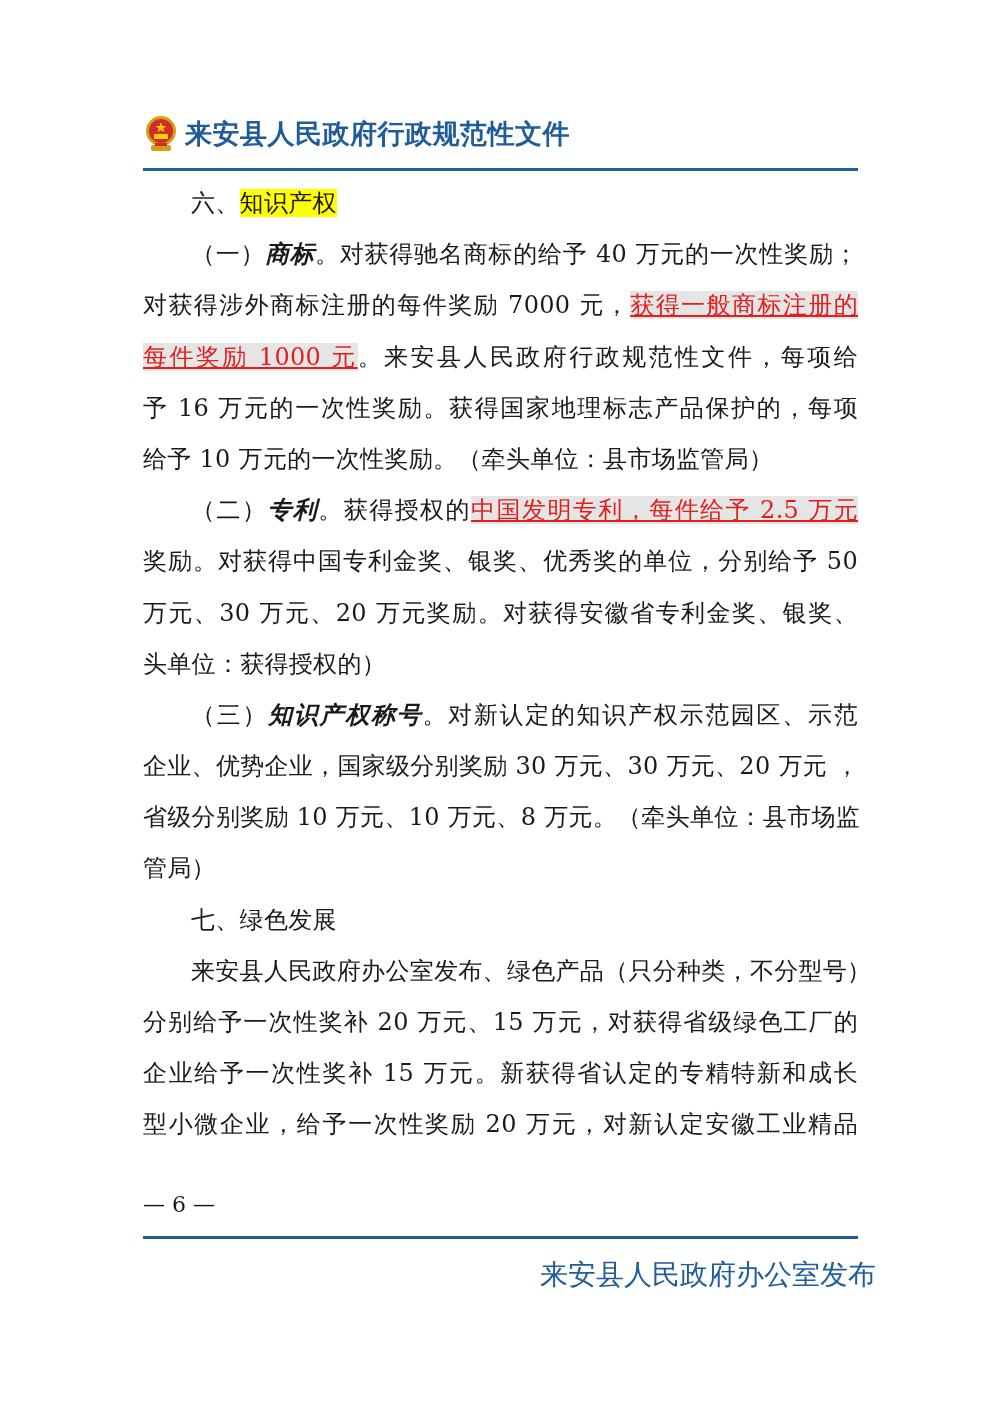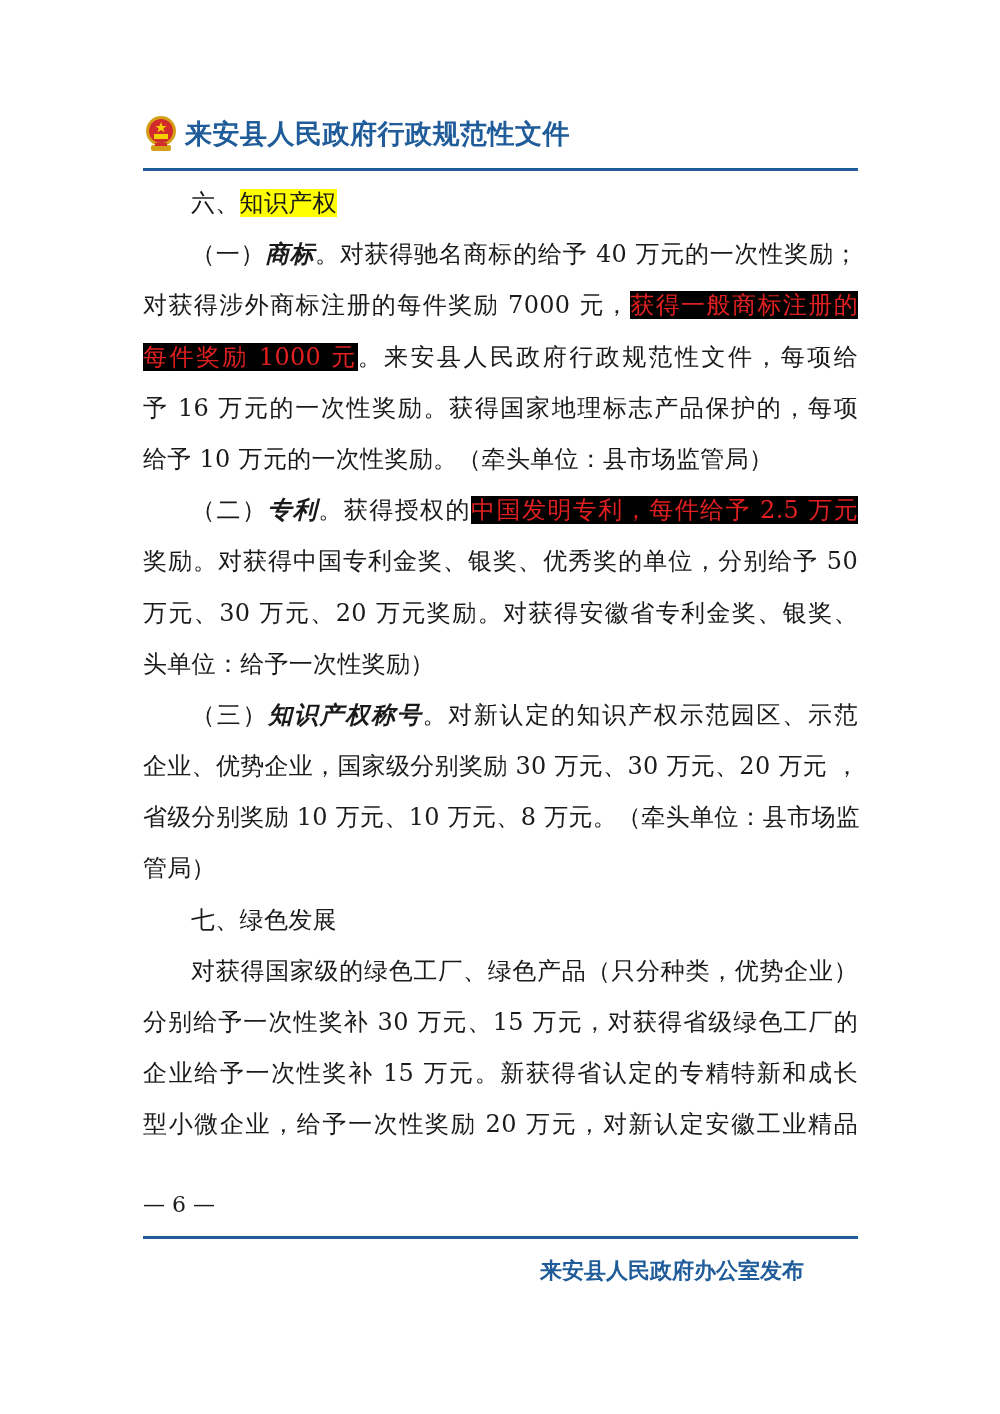--- a/index.html
+++ b/index.html
@@ -11,25 +11,25 @@
                   color: #1f5c99; letter-spacing: 0.5px; font-weight: bold; }
   .rule { position: absolute; left: 143px; width: 715px; height: 3px; background: #1f5c99; }
   .content { position: absolute; left: 143px; top: 178px; width: 715px; }
   .line { height: 51.2px; line-height: 51.2px; font-size: 24px; white-space: nowrap;
           text-align: justify; text-align-last: justify; letter-spacing: 0.3px; }
   .line.last { text-align-last: left; }
   .indent { padding-left: 48px; }
   .heading { font-family: "DejaVu Sans", "Liberation Sans", sans-serif; font-weight: normal; font-size: 24px;
              text-align-last: left; padding-left: 48px; }
   .hl { background: #ffff00; }
-  .hl-red { background: #000000; color: #e02020; }
+  .hl-red { background: #e5e5e5; color: #e02020; text-decoration: underline; }
   .bold { font-family: "DejaVu Sans", "Liberation Sans", sans-serif; font-weight: bold; font-style: italic; }
   .page-num { position: absolute; left: 143px; top: 1192px; font-size: 22px; }
   .footer { position: absolute; left: 540px; top: 1256px; font-family: "DejaVu Sans", "Liberation Sans", sans-serif;
-            font-size: 22px; color: #1f5c99; font-weight: bold; }
+            font-size: 28px; color: #1f5c99; font-weight: normal; }
 </style>
 </head>
 <body>
 
 <div class="header">
   <div class="emblem">
     <svg width="36" height="40" viewBox="0 0 36 40">
       <circle cx="18" cy="17" r="15" fill="#d4a017"></circle>
       <circle cx="18" cy="17" r="12" fill="#d22b2b"></circle>
       <polygon points="18,8 19.5,12 23.5,12 20.3,14.4 21.5,18.3 18,16 14.5,18.3 15.7,14.4 12.5,12 16.5,12" fill="#f5d000"></polygon>
@@ -57,31 +57,31 @@
     <span class="hl-red">每件奖励 1000 元</span><span>。来安县人民政府行政规范性文件，每项给</span>
   </div>
   <div class="line">予 16 万元的一次性奖励。获得国家地理标志产品保护的，每项</div>
   <div class="line last">给予 10 万元的一次性奖励。（牵头单位：县市场监管局）</div>
 
   <div class="line indent">
     <span>（二）</span><span class="bold">专利</span><span>。获得授权的</span><span class="hl-red">中国发明专利，每件给予 2.5 万元</span>
   </div>
   <div class="line">奖励。对获得中国专利金奖、银奖、优秀奖的单位，分别给予 50</div>
   <div class="line">万元、30 万元、20 万元奖励。对获得安徽省专利金奖、银奖、</div>
-  <div class="line last">头单位：给予一次性奖励）</div>
+  <div class="line last">头单位：获得授权的）</div>
 
   <div class="line indent">
     <span>（三）</span><span class="bold">知识产权称号</span><span>。对新认定的知识产权示范园区、示范</span>
   </div>
   <div class="line">企业、优势企业，国家级分别奖励 30 万元、30 万元、20 万元 ，</div>
   <div class="line">省级分别奖励 10 万元、10 万元、8 万元。（牵头单位：县市场监</div>
   <div class="line last">管局）</div>
 
   <div class="line heading">七、绿色发展</div>
-  <div class="line indent">对获得国家级的绿色工厂、绿色产品（只分种类，优势企业）</div>
-  <div class="line">分别给予一次性奖补 30 万元、15 万元，对获得省级绿色工厂的</div>
+  <div class="line indent">来安县人民政府办公室发布、绿色产品（只分种类，不分型号）</div>
+  <div class="line">分别给予一次性奖补 20 万元、15 万元，对获得省级绿色工厂的</div>
   <div class="line">企业给予一次性奖补 15 万元。新获得省认定的专精特新和成长</div>
   <div class="line">型小微企业，给予一次性奖励 20 万元，对新认定安徽工业精品</div>
 </div>
 
 <div class="page-num">— 6 —</div>
 <div class="rule" style="top:1236px;"></div>
 <div class="footer">来安县人民政府办公室发布</div>
 
 </body></html>

